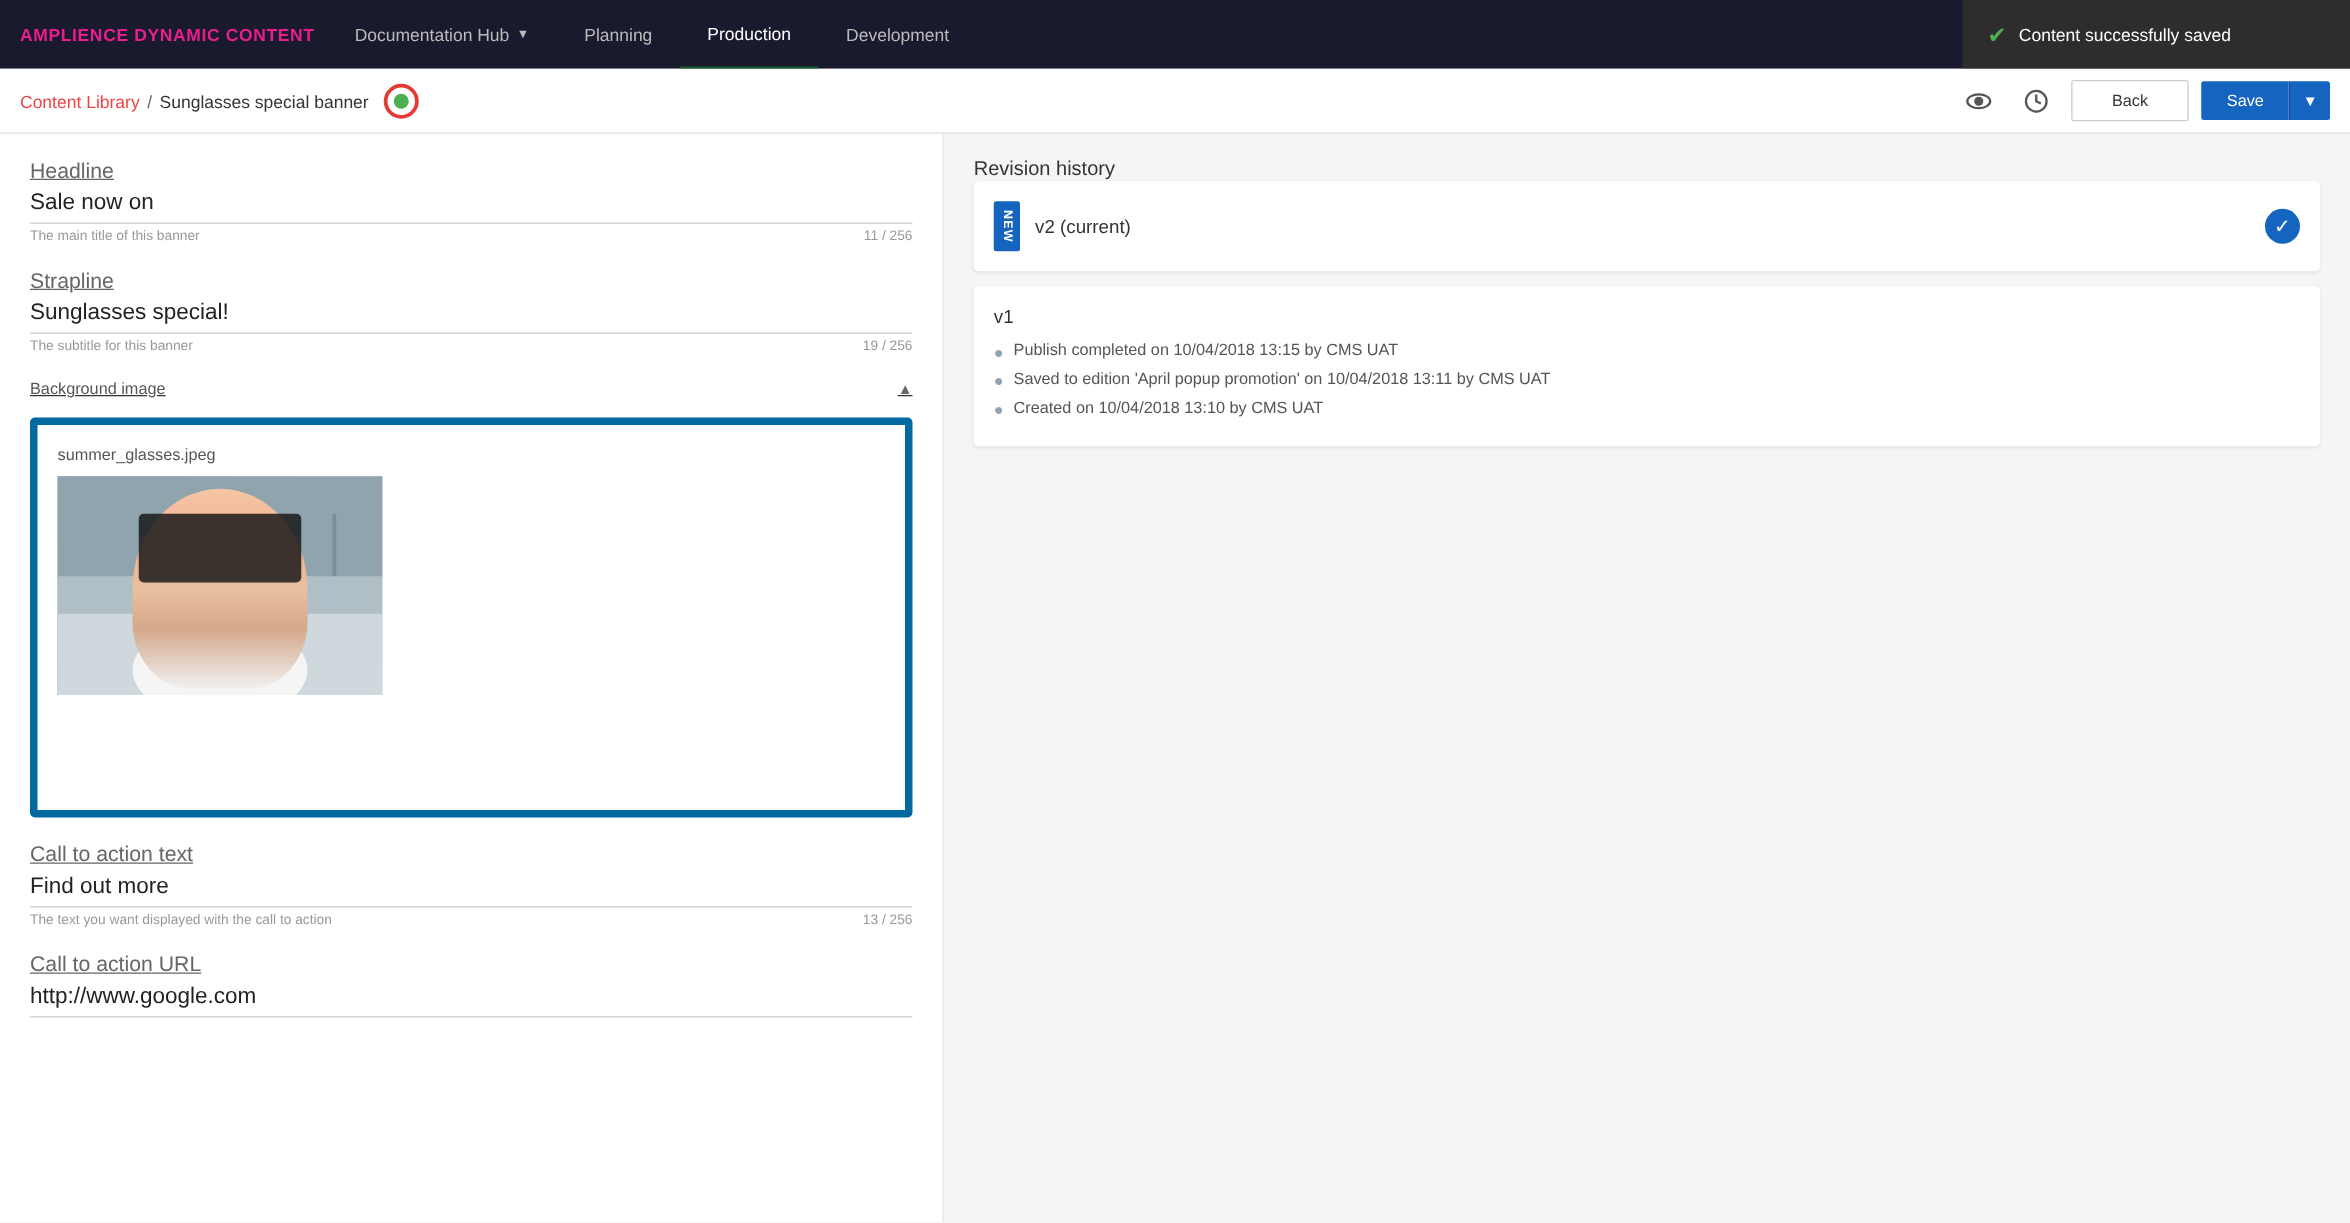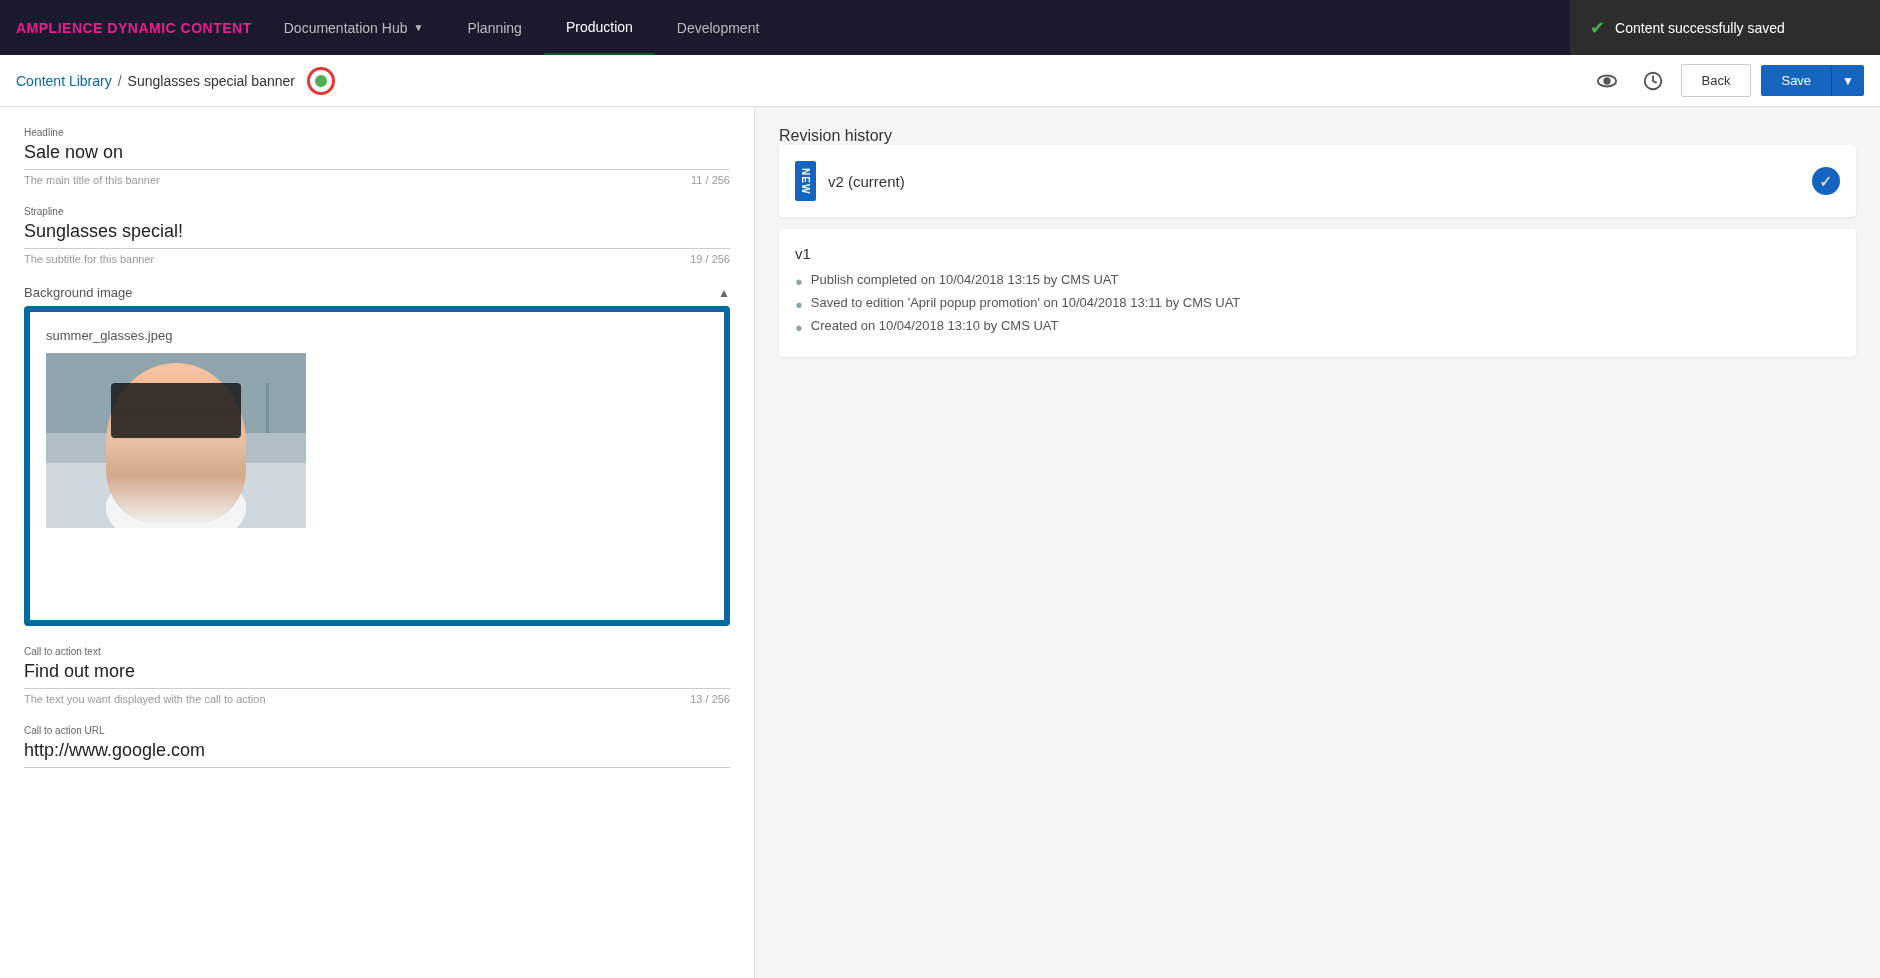--- a/index.html
+++ b/index.html
@@ -21,57 +21,57 @@
     .toast {
       display: flex; align-items: center; background: #2d2d2d; color: white; padding: 10px 20px; font-size: 14px; height: 55px; min-width: 310px;
     }
     .toast .check-icon { color: #4caf50; font-size: 18px; margin-right: 10px; }
 
     
     .breadcrumb-bar {
       display: flex; align-items: center; background: white; height: 52px; padding: 0 16px; border-bottom: 1px solid #ddd; position: relative;
     }
     .breadcrumb { display: flex; align-items: center; gap: 6px; font-size: 14px; flex: 1; }
-    .breadcrumb-link { color: #0369a1; cursor: pointer; }
+    .breadcrumb-link { color: #ef4444; cursor: pointer; }
     .breadcrumb-sep { color: #666; }
     .breadcrumb-current { color: #333; font-weight: 500; }
     .status-circle {
       width: 28px; height: 28px; border-radius: 50%; border: 3px solid #e53935; background: transparent;
       display: flex; align-items: center; justify-content: center; margin-left: 6px;
     }
     .status-dot { width: 12px; height: 12px; border-radius: 50%; background: #4caf50; }
 
     .breadcrumb-actions { display: flex; align-items: center; gap: 10px; }
     .icon-btn {
       width: 36px; height: 36px; display: flex; align-items: center; justify-content: center;
       border: none; background: transparent; cursor: pointer; color: #555; font-size: 18px;
     }
     .back-btn {
-      padding: 8px 20px; background: white; border: 1px solid #ccc; color: #333; font-size: 13px; cursor: pointer; border-radius: 2px;
+      padding: 8px 32px; background: white; border: 1px solid #ccc; color: #333; font-size: 13px; cursor: pointer; border-radius: 2px;
     }
     .save-btn-group { display: flex; }
     .save-btn {
       padding: 8px 20px; background: #1565c0; color: white; border: none; font-size: 13px; cursor: pointer; border-radius: 2px 0 0 2px;
     }
     .save-btn-arrow {
       padding: 8px 10px; background: #1565c0; color: white; border: none; border-left: 1px solid #0d47a1; font-size: 12px; cursor: pointer; border-radius: 0 2px 2px 0;
     }
 
     
     .main-layout { display: flex; height: calc(978px - 55px - 52px); }
 
     
     .left-panel { flex: 0 0 755px; background: white; overflow-y: auto; padding: 20px 24px; border-right: 1px solid #e0e0e0; }
 
     .field-group { margin-bottom: 20px; }
-    .field-label { font-size: 10px; color: #666; margin-bottom: 4px; }
+    .field-label { font-size: 17px; color: #666; margin-bottom: 4px; text-decoration: underline; }
     .field-value { font-size: 18px; color: #222; padding-bottom: 6px; border-bottom: 1px solid #ccc; width: 100%; }
     .field-hint { display: flex; justify-content: space-between; font-size: 11px; color: #999; margin-top: 4px; }
 
-    .section-header { display: flex; align-items: center; justify-content: space-between; margin: 16px 0 6px 0; }
+    .section-header { display: flex; align-items: center; justify-content: space-between; margin: 16px 0 16px 0; text-decoration: underline; }
     .section-title { font-size: 13px; color: #555; }
     .collapse-icon { color: #666; font-size: 12px; }
 
     .image-upload-area {
       border: 6px solid #0369a1; border-radius: 4px; padding: 16px; min-height: 320px;
     }
     .image-filename { font-size: 13px; color: #555; margin-bottom: 10px; }
     
     .woman-figure {
       width: 260px; height: 175px; background: linear-gradient(135deg, #78909c 0%, #90a4ae 30%, #b0bec5 60%, #cfd8dc 100%);

